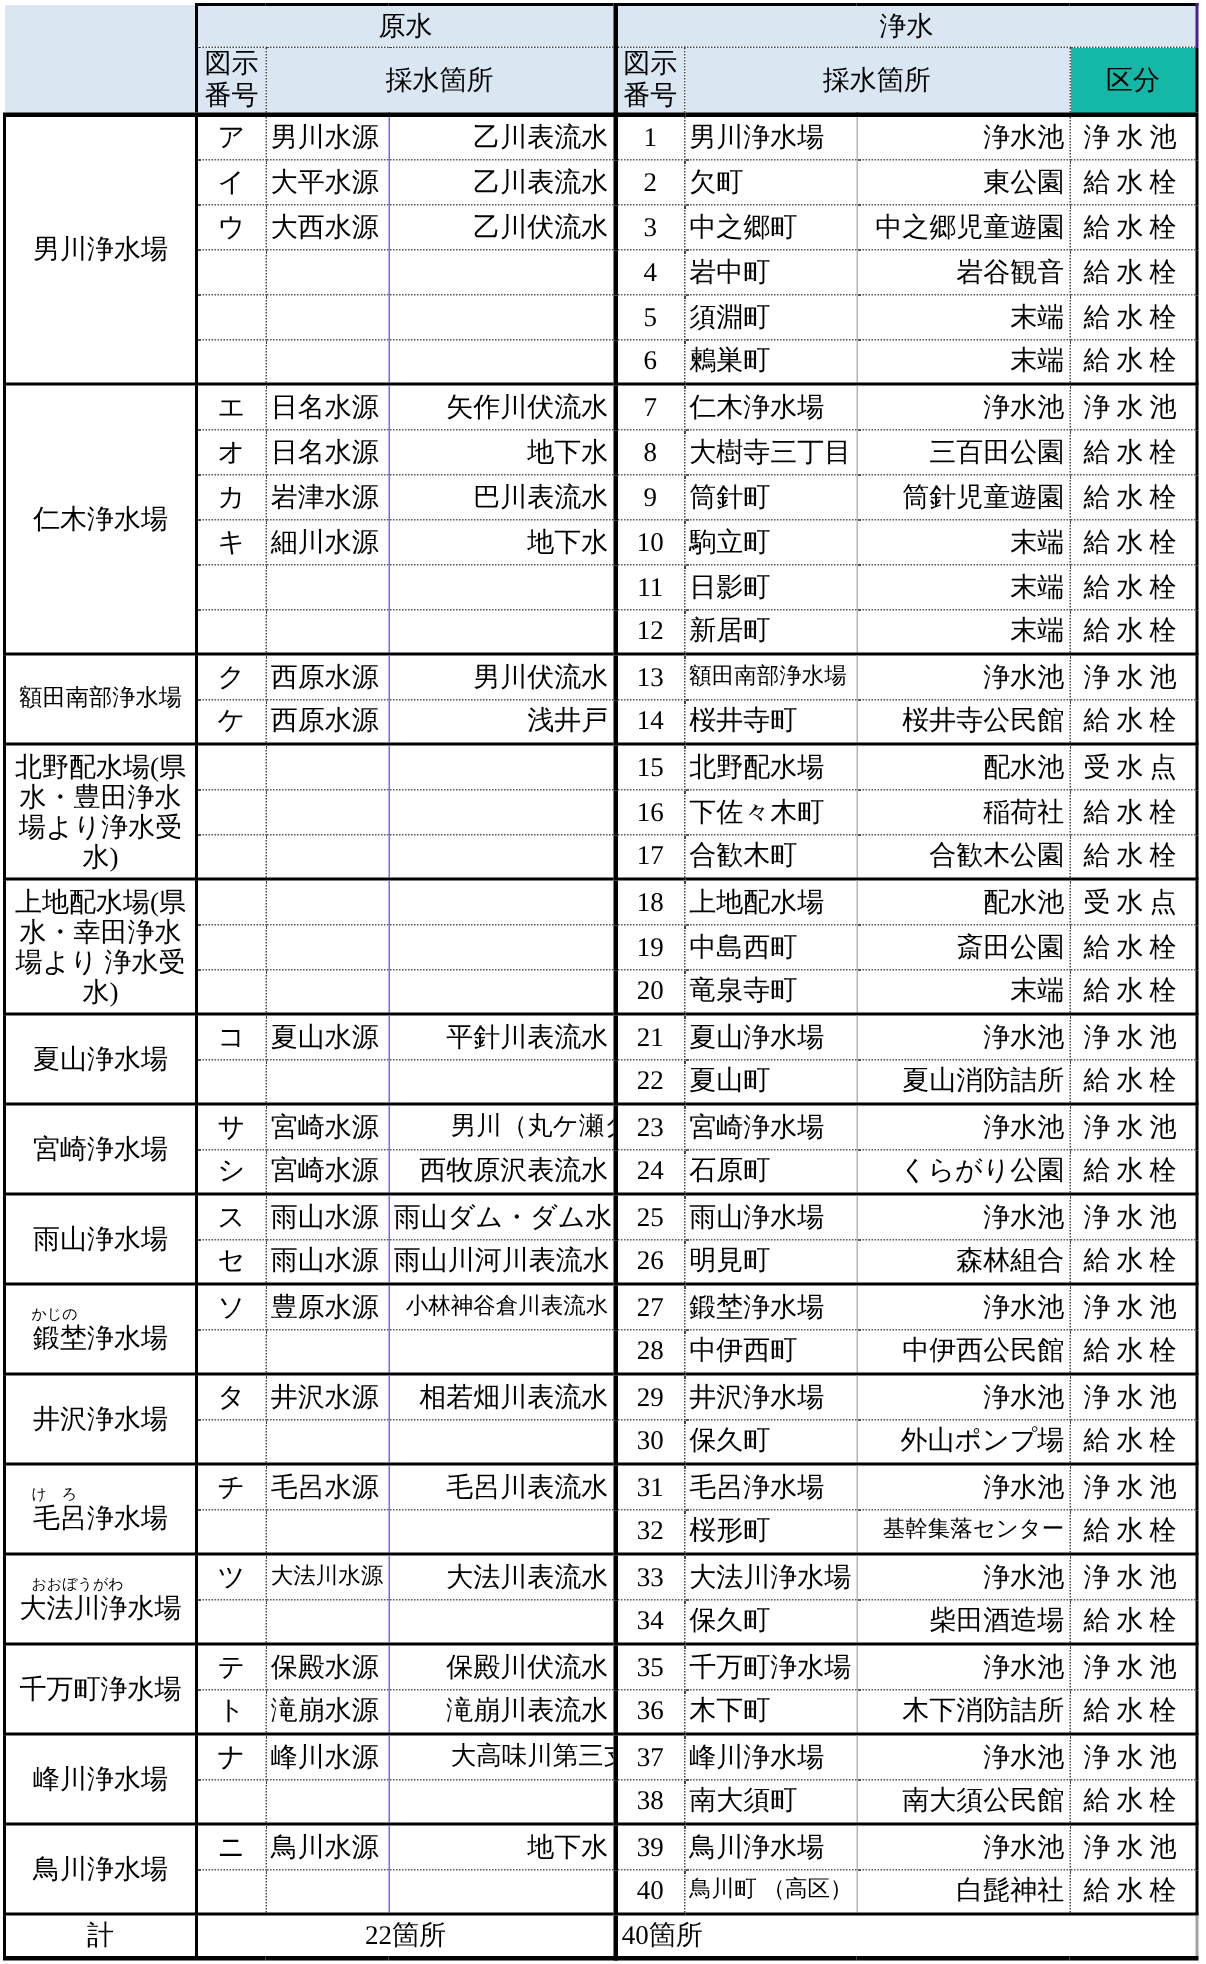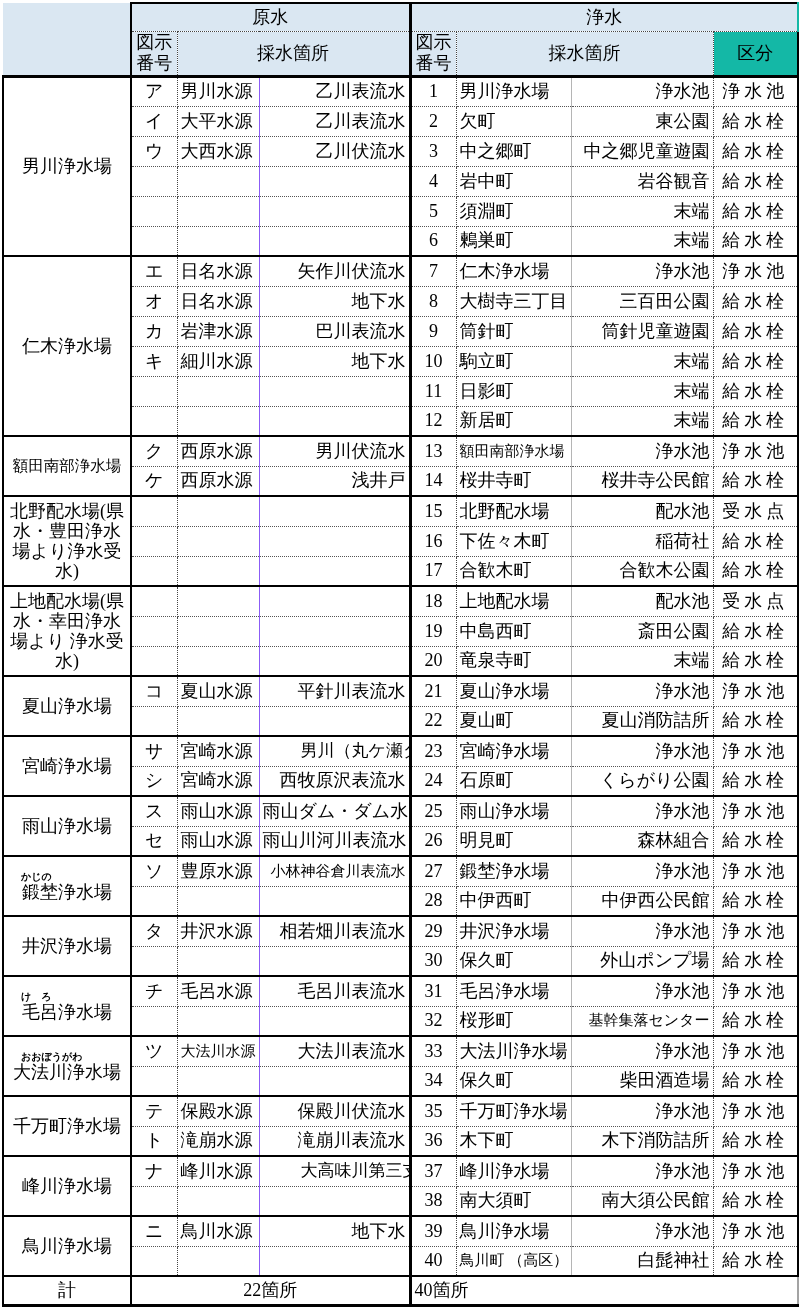--- a/index.html
+++ b/index.html
@@ -20,36 +20,36 @@
 
   th,td{
     padding:0 3px;vertical-align:middle;font-size:18px;line-height:1.15;
     overflow:hidden;white-space:nowrap;font-weight:normal;
   }
   thead tr.h1{height:28px}
   thead tr.h2{height:45px}
   thead th{text-align:center;background:#dae7f2;}
   .corner{background:#dae7f2;border-right:2px solid #000;border-bottom:3px solid #000;}
   .raw-hdr{border-top:2px solid #000;border-right:3px solid #000;border-bottom:1px dotted #444;}
-  .clean-hdr{border-top:2px solid #000;border-right:2px solid #14b8a6;border-bottom:1px dotted #444;}
+  .clean-hdr{border-top:2px solid #000;border-right:2px solid #4c1d95;border-bottom:1px dotted #444;}
   .no-hdr{border-right:1px dotted #444;border-bottom:3px solid #000;white-space:normal;word-break:break-all;line-height:21px;padding:0 0;}
   .loc-hdr-raw{border-right:3px solid #000;border-bottom:3px solid #000;}
   .loc-hdr-clean{border-right:1px dotted #444;border-bottom:3px solid #000;}
   .cat-hdr{border-right:2px solid #000;border-bottom:3px solid #000;}
 
   tbody tr{height:30px}
   tbody td{border-bottom:1px dotted #555;}
   .plant{
     border-left:2px solid #000;border-right:2px solid #000;border-bottom:2px solid #000;
     text-align:center;padding:0 3px;
   }
   .plant .pname{white-space:nowrap;font-size:18px;line-height:20px;}
   .plant.psm .pname{font-size:15.5px;}
   .plant.pwrap .pname{white-space:normal;word-break:break-all;text-align:center;}
-  .furi{font-size:10px;line-height:11px;text-align:left;padding-left:14px;font-weight:bold;}
+  .furi{font-size:10px;line-height:11px;text-align:left;padding-left:14px;}
   .rno{text-align:center;border-right:1px dotted #444;}
   .rsrc{text-align:left;border-right:1px solid #8b5cf6;}
   .rwat{text-align:right;border-right:3px solid #000;}
   .cno{text-align:center;border-right:1px dotted #444;}
   .cplace{text-align:left;border-right:1px solid #b5b5b5;}
   .cpoint{text-align:right;border-right:1px dotted #444;}
   .cat{text-align:center;border-right:2px solid #000;letter-spacing:4px;}
   .gend{border-bottom:2px solid #000;}
   .sm{font-size:15px;}
   .xs{font-size:17px;padding-left:41px;}

